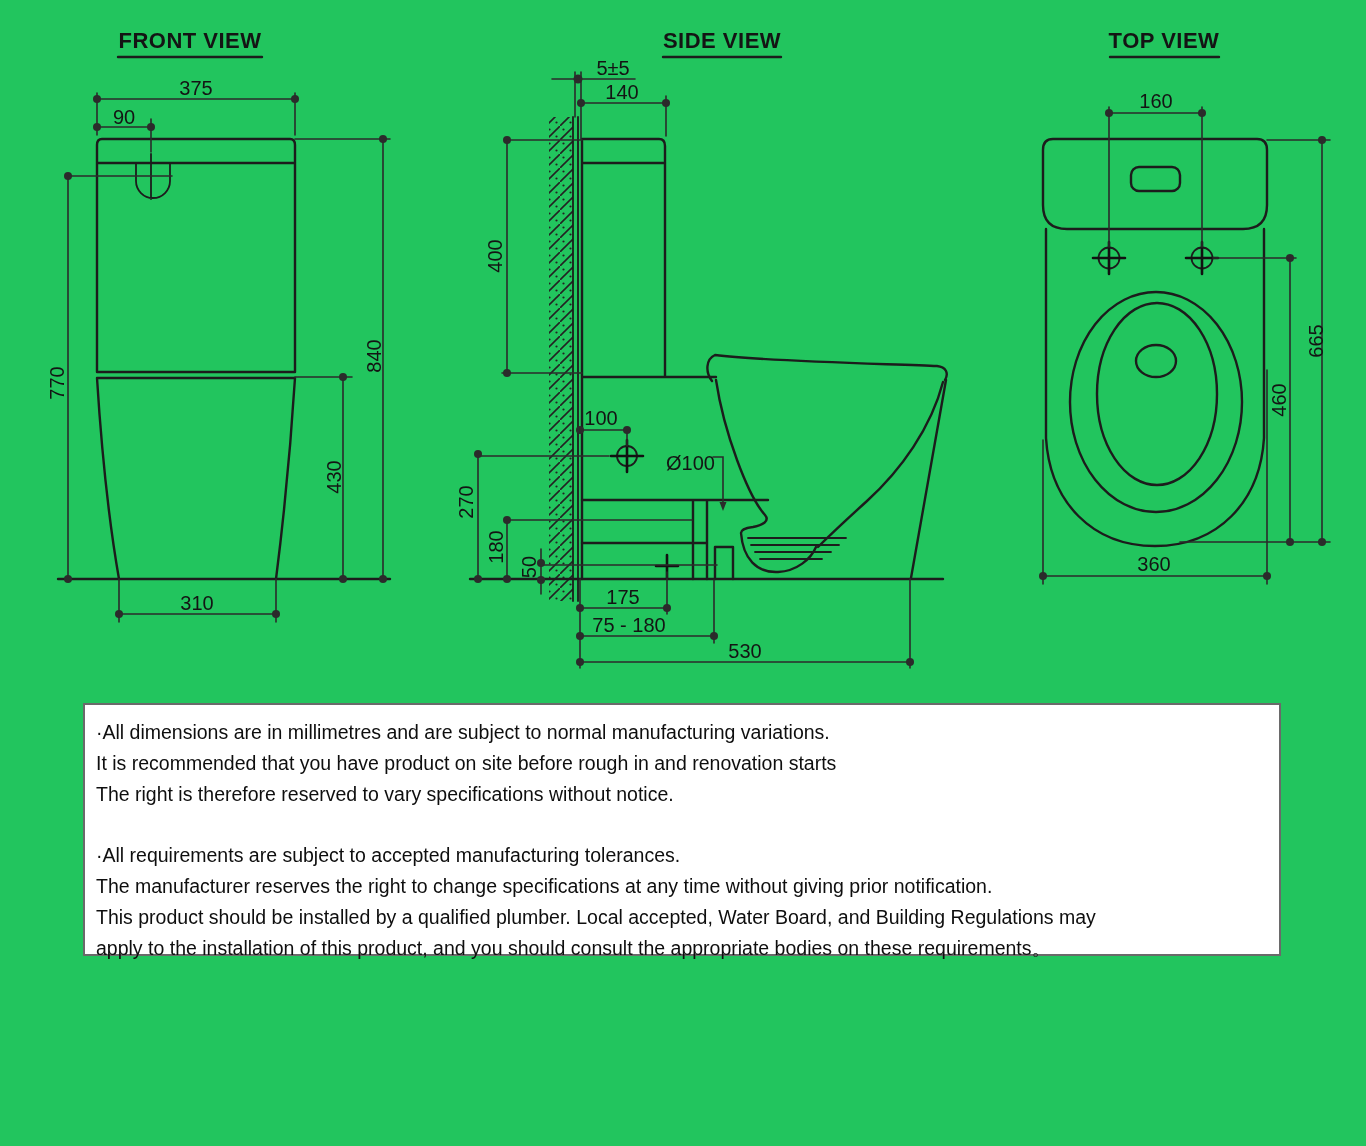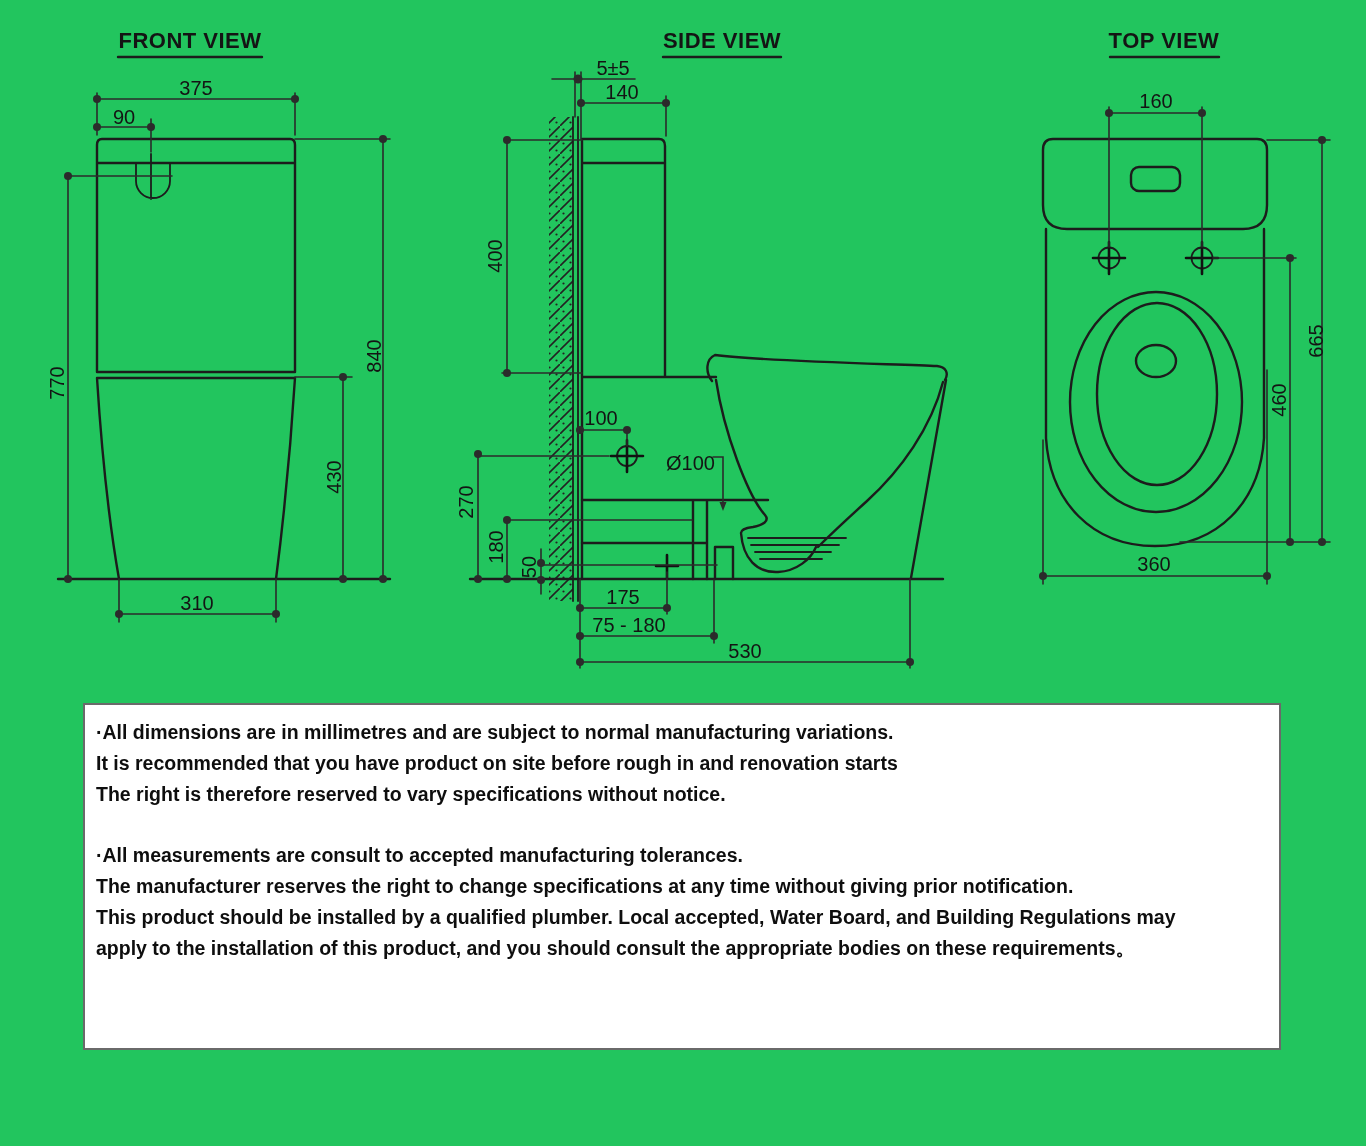--- a/index.html
+++ b/index.html
@@ -6,23 +6,23 @@
   #stage{position:relative;width:1366px;height:1146px;background:#22c55e;overflow:hidden;
          font-family:"Liberation Sans",sans-serif;}
   svg{position:absolute;left:0;top:0;}
   svg text{font-family:"Liberation Sans",sans-serif;font-size:20px;fill:#141414;}
   svg text.ttl{font-size:22px;font-weight:bold;letter-spacing:.5px;}
   .obj{stroke:#1c1c1c;stroke-width:2.4;fill:none;stroke-linecap:round;stroke-linejoin:round;}
   .obj2{stroke:#1c1c1c;stroke-width:1.8;fill:none;stroke-linecap:round;}
   .dim{stroke:#2b2b2b;stroke-width:1.6;fill:none;stroke-linecap:round;}
   .dot{fill:#2b2b2b;stroke:none;}
   .mark{stroke:#111;stroke-width:2.6;fill:none;stroke-linecap:round;}
-  #notes{position:absolute;left:83px;top:703px;width:1198px;height:347px;box-sizing:border-box;
+  #notes{position:absolute;left:83px;top:703px;width:1198px;height:253px;box-sizing:border-box;
          border:2px solid #6a6a6a;background:#fff;padding:12px 16px 0 11px;
-         font-size:19.5px;line-height:31px;color:#0e0e0e;white-space:nowrap;font-weight:bold;}
+         font-size:19.5px;line-height:31px;color:#0e0e0e;white-space:nowrap;}
   #notes .gap{height:30px;}
 </style>
 </head>
 <body>
 
 <div id="stage">
 
 <svg width="1366" height="700" viewBox="0 0 1366 700">
   <defs>
     <pattern id="hatch" width="14" height="14" patternUnits="userSpaceOnUse">
@@ -179,19 +179,19 @@
     <text transform="rotate(-90 1323 341)" x="1323" y="341" text-anchor="middle">665</text>
     <text transform="rotate(-90 1286 400)" x="1286" y="400" text-anchor="middle">460</text>
   </g>
 </svg>
 
   <div id="notes">
     <div>·All dimensions are in millimetres and are subject to normal manufacturing variations.</div>
     <div>It is recommended that you have product on site before rough in and renovation starts</div>
     <div>The right is therefore reserved to vary specifications without notice.</div>
     <div class="gap"></div>
-    <div>·All measurements are consult to accepted manufacturing tolerances.</div>
+    <div>·All requirements are subject to accepted manufacturing tolerances.</div>
     <div>The manufacturer reserves the right to change specifications at any time without giving prior notification.</div>
     <div>This product should be installed by a qualified plumber. Local accepted, Water Board, and Building Regulations may</div>
     <div>apply to the installation of this product, and you should consult the appropriate bodies on these requirements。</div>
   </div>
 
 </div>
 
 </body></html>

